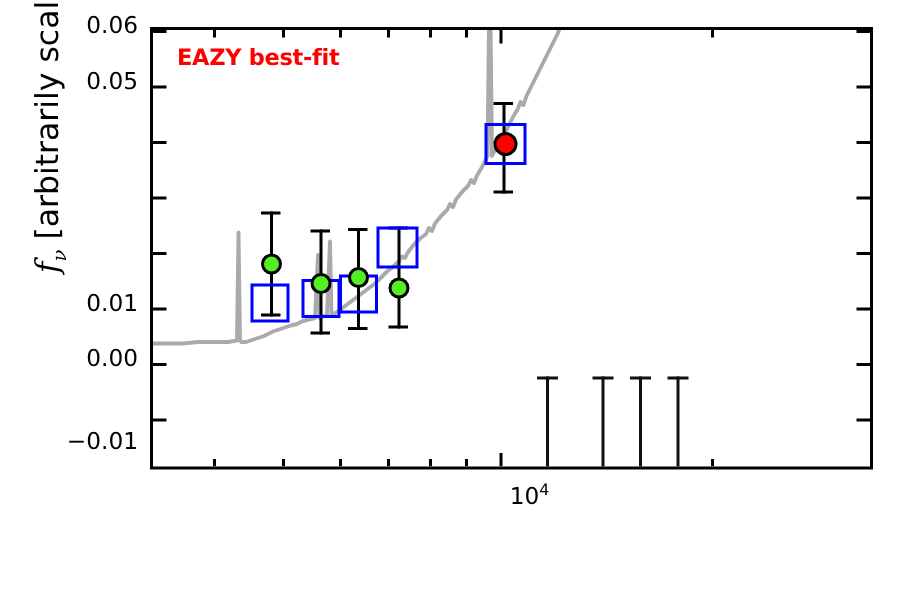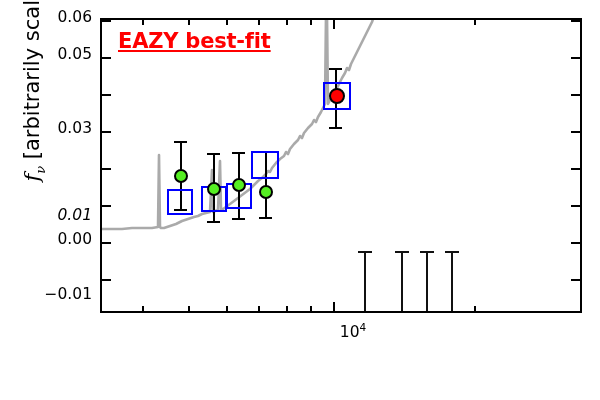--- a/index.html
+++ b/index.html
@@ -72,26 +72,25 @@
     font-size:22px;
     color:#000;
     font-family:"DejaVu Serif", serif;
     font-style:italic;
   }
 
   
   #annotation{
     position:absolute;
     left:118px;top:29px;
-    font-size:21px;
+    font-size:15px;
     font-weight:bold;
     color:#ff0000;
     font-family:"DejaVu Sans", sans-serif;
     letter-spacing:-0.2px;
-    text-decoration:underline;
   }
 
   
   .errbar{position:absolute;background:#000;width:2.2px;}
   .errcap{position:absolute;background:#000;height:2.2px;width:13px;}
 
   .green-pt{
     position:absolute;
     width:14px;height:14px;
     border-radius:50%;
@@ -120,22 +119,21 @@
 
   svg#spectrum{position:absolute;left:0;top:0;overflow:visible;}
 </style>
 </head>
 <body>
 
 <div id="figure">
 
   <div class="ytl" style="left:6px;top:10px;">0.06</div>
   <div class="ytl" style="left:6px;top:47px;">0.05</div>
-  <div class="ytl" style="left:6px;top:121px;">0.03</div>
-  <div class="ytl" style="left:6px;top:208px;font-style:italic;">0.01</div>
+  <div class="ytl" style="left:6px;top:195px;">0.01</div>
   <div class="ytl" style="left:6px;top:232px;">0.00</div>
   <div class="ytl" style="left:6px;top:287px;">−0.01</div>
 
   <div id="ylabel-title">
     <span class="ital">f</span><span class="sub">ν</span><span class="brk"> [arbitrarily scaled]</span>
   </div>
 
   <div class="xtl" style="left:328px;top:322px;width:50px;">
     <span>10</span><sup>4</sup>
   </div>

